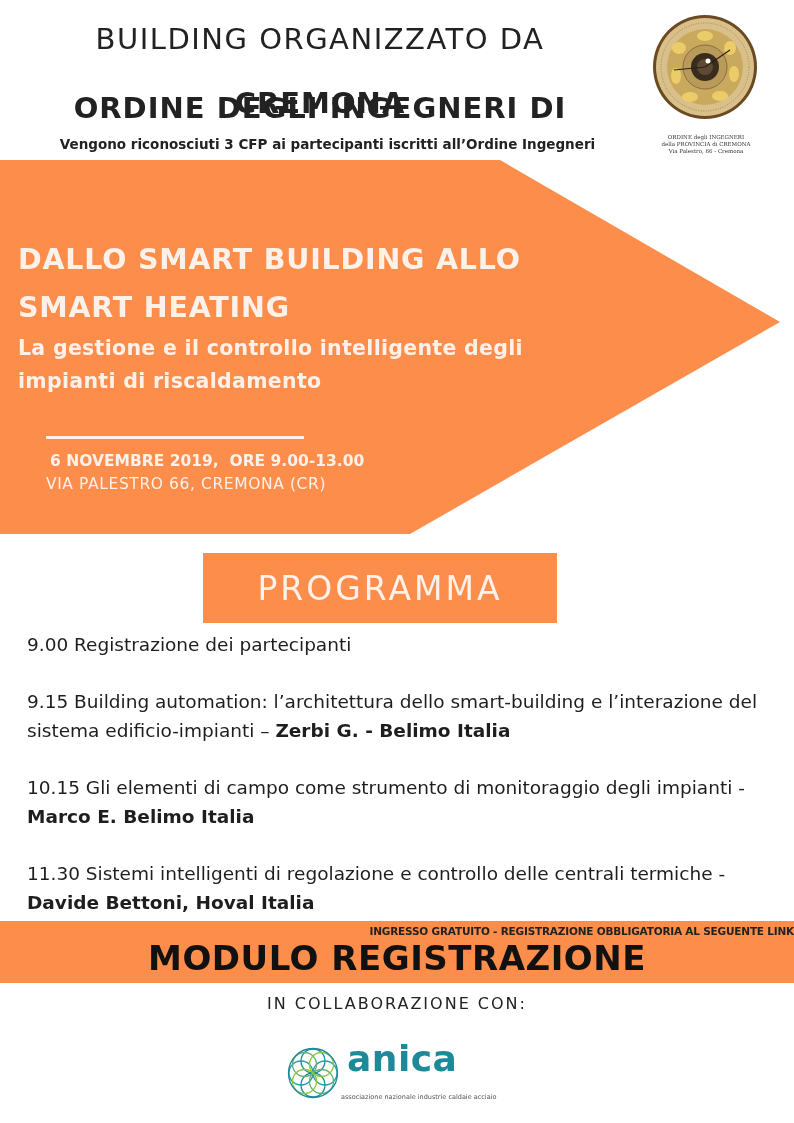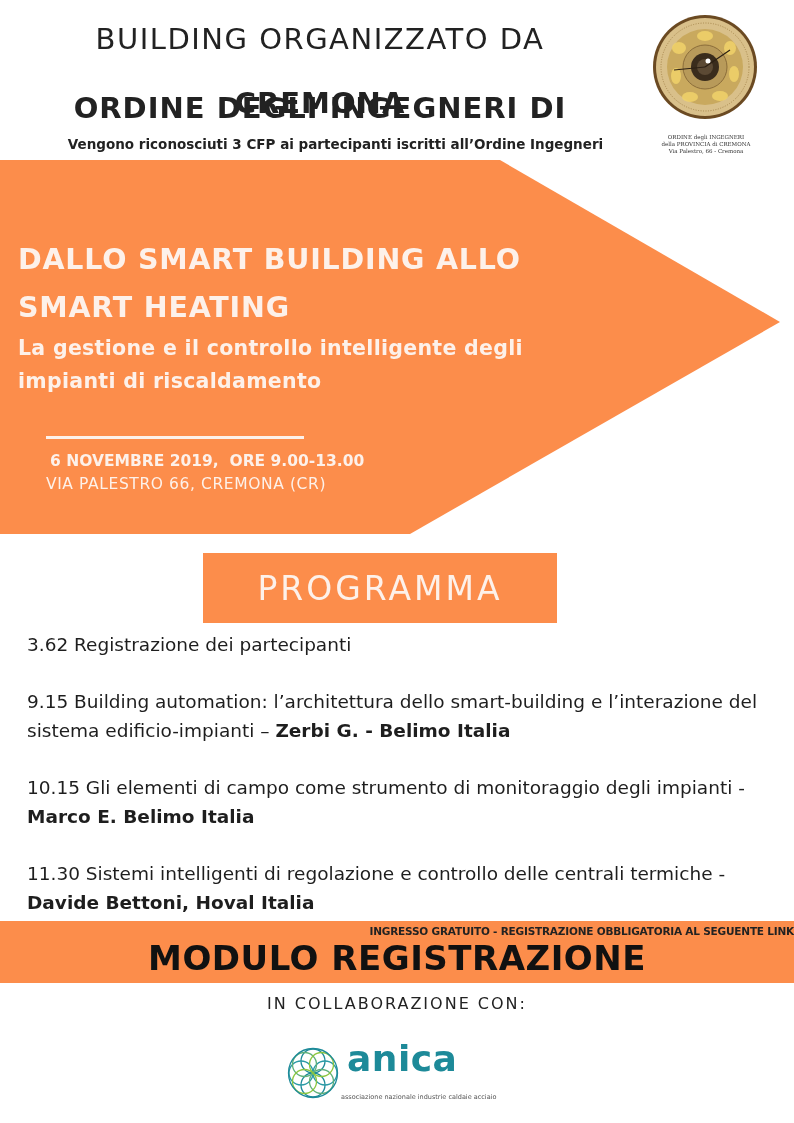--- a/index.html
+++ b/index.html
@@ -19,21 +19,21 @@
   .h-line2 {
     left: 0; width: 640px; top: 46px; text-align: center;
     font-size: 29px; font-weight: bold; letter-spacing: 1px; color: #222; white-space: nowrap; margin-top: 45px;
   }
   .h-line3 {
     left: 0; width: 640px; top: 86px; text-align: center;
     font-size: 29px; font-weight: bold; letter-spacing: 1px; color: #222;
   }
   .h-cfp {
     left: 0; width: 655px; top: 136px; text-align: center;
-    font-size: 13.5px; font-weight: bold; color: #222; white-space: nowrap; padding-left: 8px;
+    font-size: 13.5px; font-weight: bold; color: #222; white-space: nowrap;
   }
 
   
   .logo { left: 652px; top: 14px; width: 106px; height: 106px; }
   .logo-caption {
     left: 645px; top: 134px; width: 122px; text-align: center;
     font-family: "DejaVu Serif", serif; font-size: 5.5px; line-height: 7px; color: #333;
   }
 
   
@@ -137,21 +137,21 @@
 <div class="abs divider"></div>
 <div class="abs date">6 NOVEMBRE 2019,  ORE 9.00-13.00</div>
 <div class="abs place">VIA PALESTRO 66, CREMONA (CR)</div>
 
 <div class="abs prog-box">
   <span class="prog-label">PROGRAMMA</span>
 </div>
 
 <div class="abs agenda">
   <div class="agenda-item">
-    <span>3.62 Registrazione dei partecipanti</span>
+    <span>9.00 Registrazione dei partecipanti</span>
   </div>
   <div class="agenda-item">
     <span>9.15 Building automation: l’architettura dello smart-building e l’interazione del sistema edificio-impianti – </span><b>Zerbi G. - Belimo Italia</b>
   </div>
   <div class="agenda-item">
     <span>10.15 Gli elementi di campo come strumento di monitoraggio degli impianti - </span><b>Marco E. Belimo Italia</b>
   </div>
   <div class="agenda-item">
     <span>11.30 Sistemi intelligenti di regolazione e controllo delle centrali termiche - </span><b>Davide Bettoni, Hoval Italia</b>
   </div>

